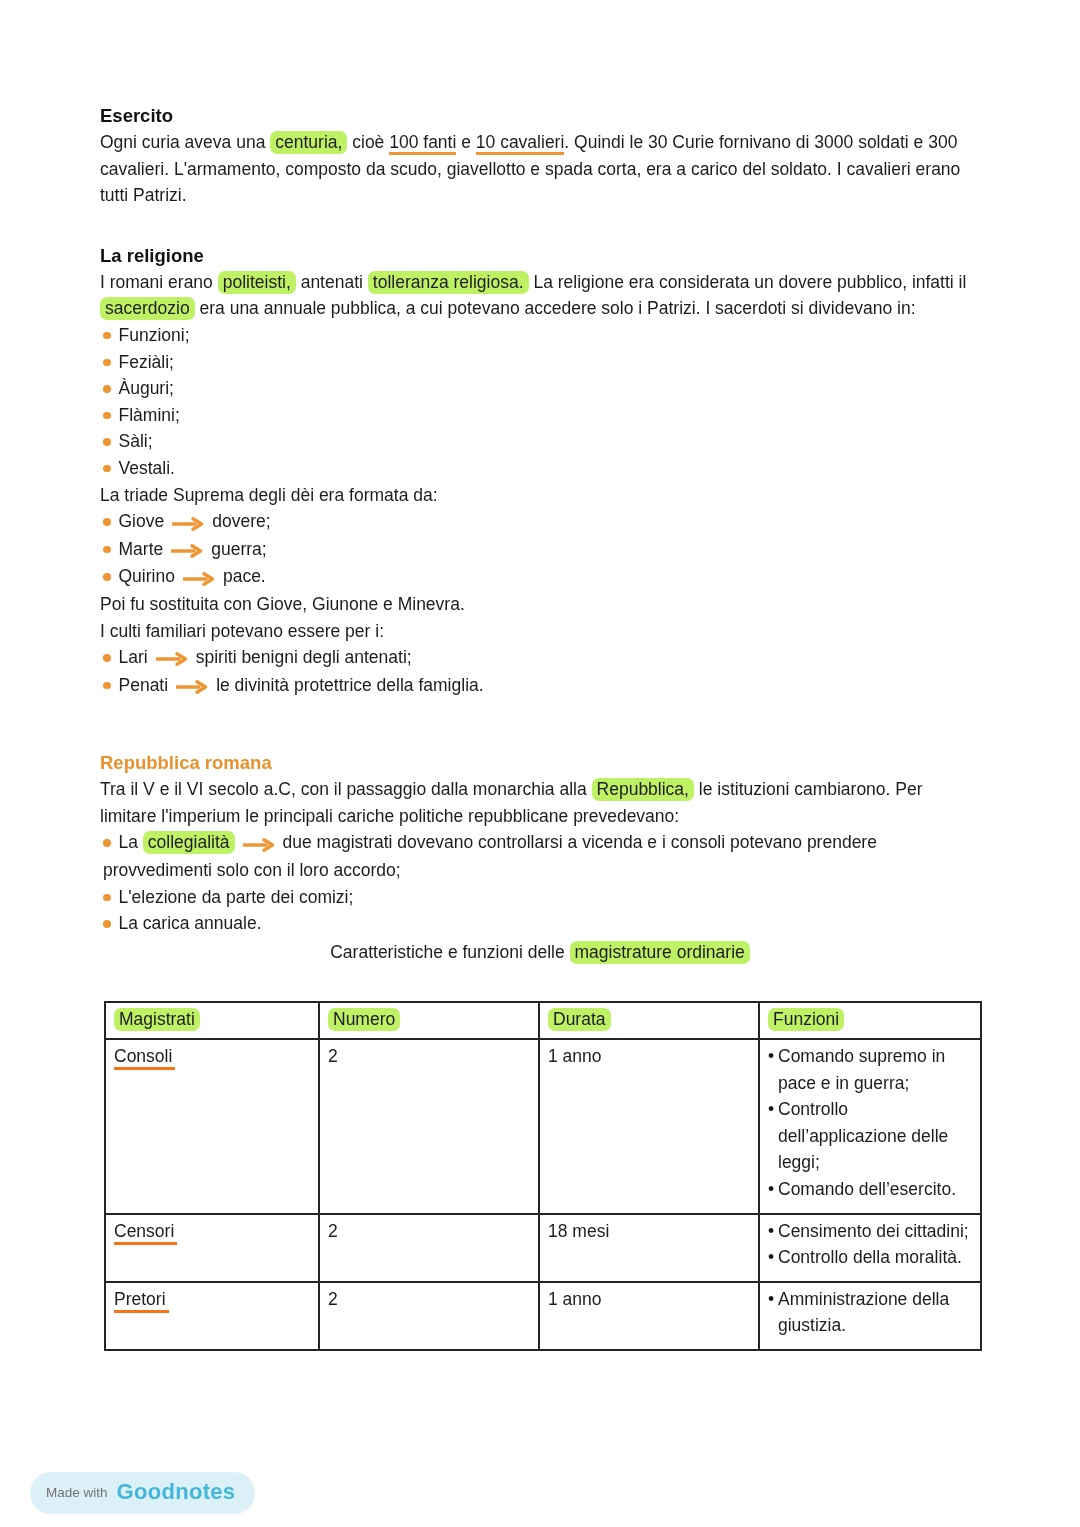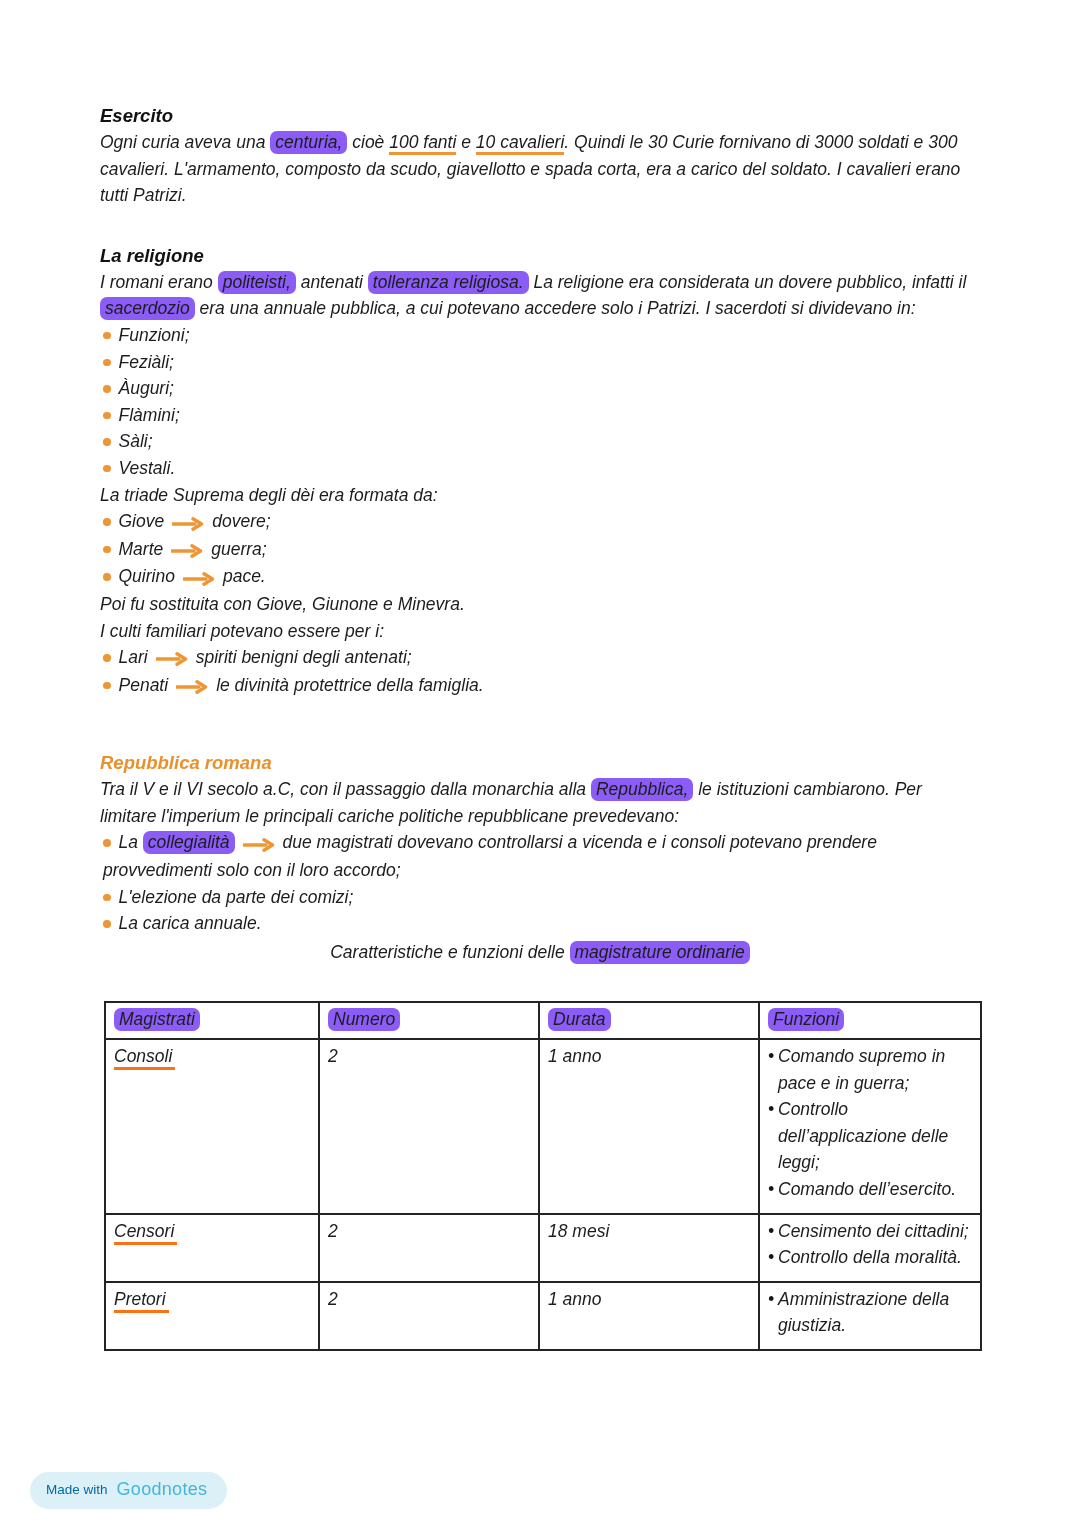--- a/index.html
+++ b/index.html
@@ -6,41 +6,41 @@
   body{
     width:1080px;height:1527px;background:#ffffff;
     font-family:"Liberation Sans","DejaVu Sans",sans-serif;
     color:#1d1d1f;
   }
   .page{position:relative;width:1080px;height:1527px;padding:102px 100px 0 100px;box-sizing:border-box;overflow:hidden;}
   p{margin:0;}
   p,.bi-text,li,td,th,.caption{font-size:17.5px;line-height:26.6px;}
   h3{margin:0;font-size:18.5px;line-height:27px;font-weight:700;color:#111;}
   h3.orange{color:#e8912d;}
-  .sec{margin:0;font-style:italic;}
+  .sec{margin:0;}
   .sec-religione{margin-top:33px;}
   .sec-repubblica{margin-top:50px;}
-  .hl{background:#8b5cf6;border-radius:7px;padding:1px 5px 2px;box-decoration-break:clone;-webkit-box-decoration-break:clone;}
+  .hl{background:#bef264;border-radius:7px;padding:1px 5px 2px;box-decoration-break:clone;-webkit-box-decoration-break:clone;}
   .ul{border-bottom:3px solid #ee9634;}
   ul.blist{list-style:none;margin:0;padding:0;}
   li.bitem{padding-left:3px;}
   .dot{display:inline-block;width:7.5px;height:7.5px;border-radius:50%;background:#ee9634;margin-right:8px;vertical-align:1.5px;}
   .arrow{display:inline-block;margin:0 8px;vertical-align:-1px;}
   .arrow svg{display:inline-block;vertical-align:middle;}
   .caption{text-align:center;margin-top:2px;}
   table.mtable{border-collapse:collapse;margin:36px 0 0 4px;table-layout:fixed;width:876px;}
   .mtable th,.mtable td{border:2px solid #242424;vertical-align:top;text-align:left;font-weight:400;}
   .mtable th{padding:3px 8px 5px;}
   .mtable td{padding:3px 8px 10px;}
   .nm-ul{border-bottom:3px solid #f97316;padding:0 3px 1px 0;text-align:center;}
   .fn{position:relative;padding-left:10px;}
   .fn::before{content:"\2022";position:absolute;left:0;top:0;color:#161616;}
   .badge{position:absolute;left:30px;top:1472px;display:flex;align-items:center;gap:9px;background:#dcf0f8;border-radius:24px;padding:7px 20px 9px 16px;width:max-content;}
-  .made{font-size:13.5px;color:#0369a1;}
-  .brand{font-size:18px;font-weight:400;color:#43b7d8;letter-spacing:0.3px;}
+  .made{font-size:13.5px;color:#737373;}
+  .brand{font-size:22px;font-weight:700;color:#43b7d8;letter-spacing:0.3px;}
 </style>
 </head>
 <body>
 
 <div class="page">
 
   <section class="sec">
     <h3>Esercito</h3>
     <p><span>Ogni curia aveva una </span><span class="hl">centuria,</span><span> cioè </span><span class="ul">100 fanti</span><span> e </span><span class="ul">10 cavalieri</span><span>. Quindi le 30 Curie fornivano di 3000 soldati e 300 cavalieri. L'armamento, composto da scudo, giavellotto e spada corta, era a carico del soldato. I cavalieri erano tutti Patrizi.</span></p>
   </section>

